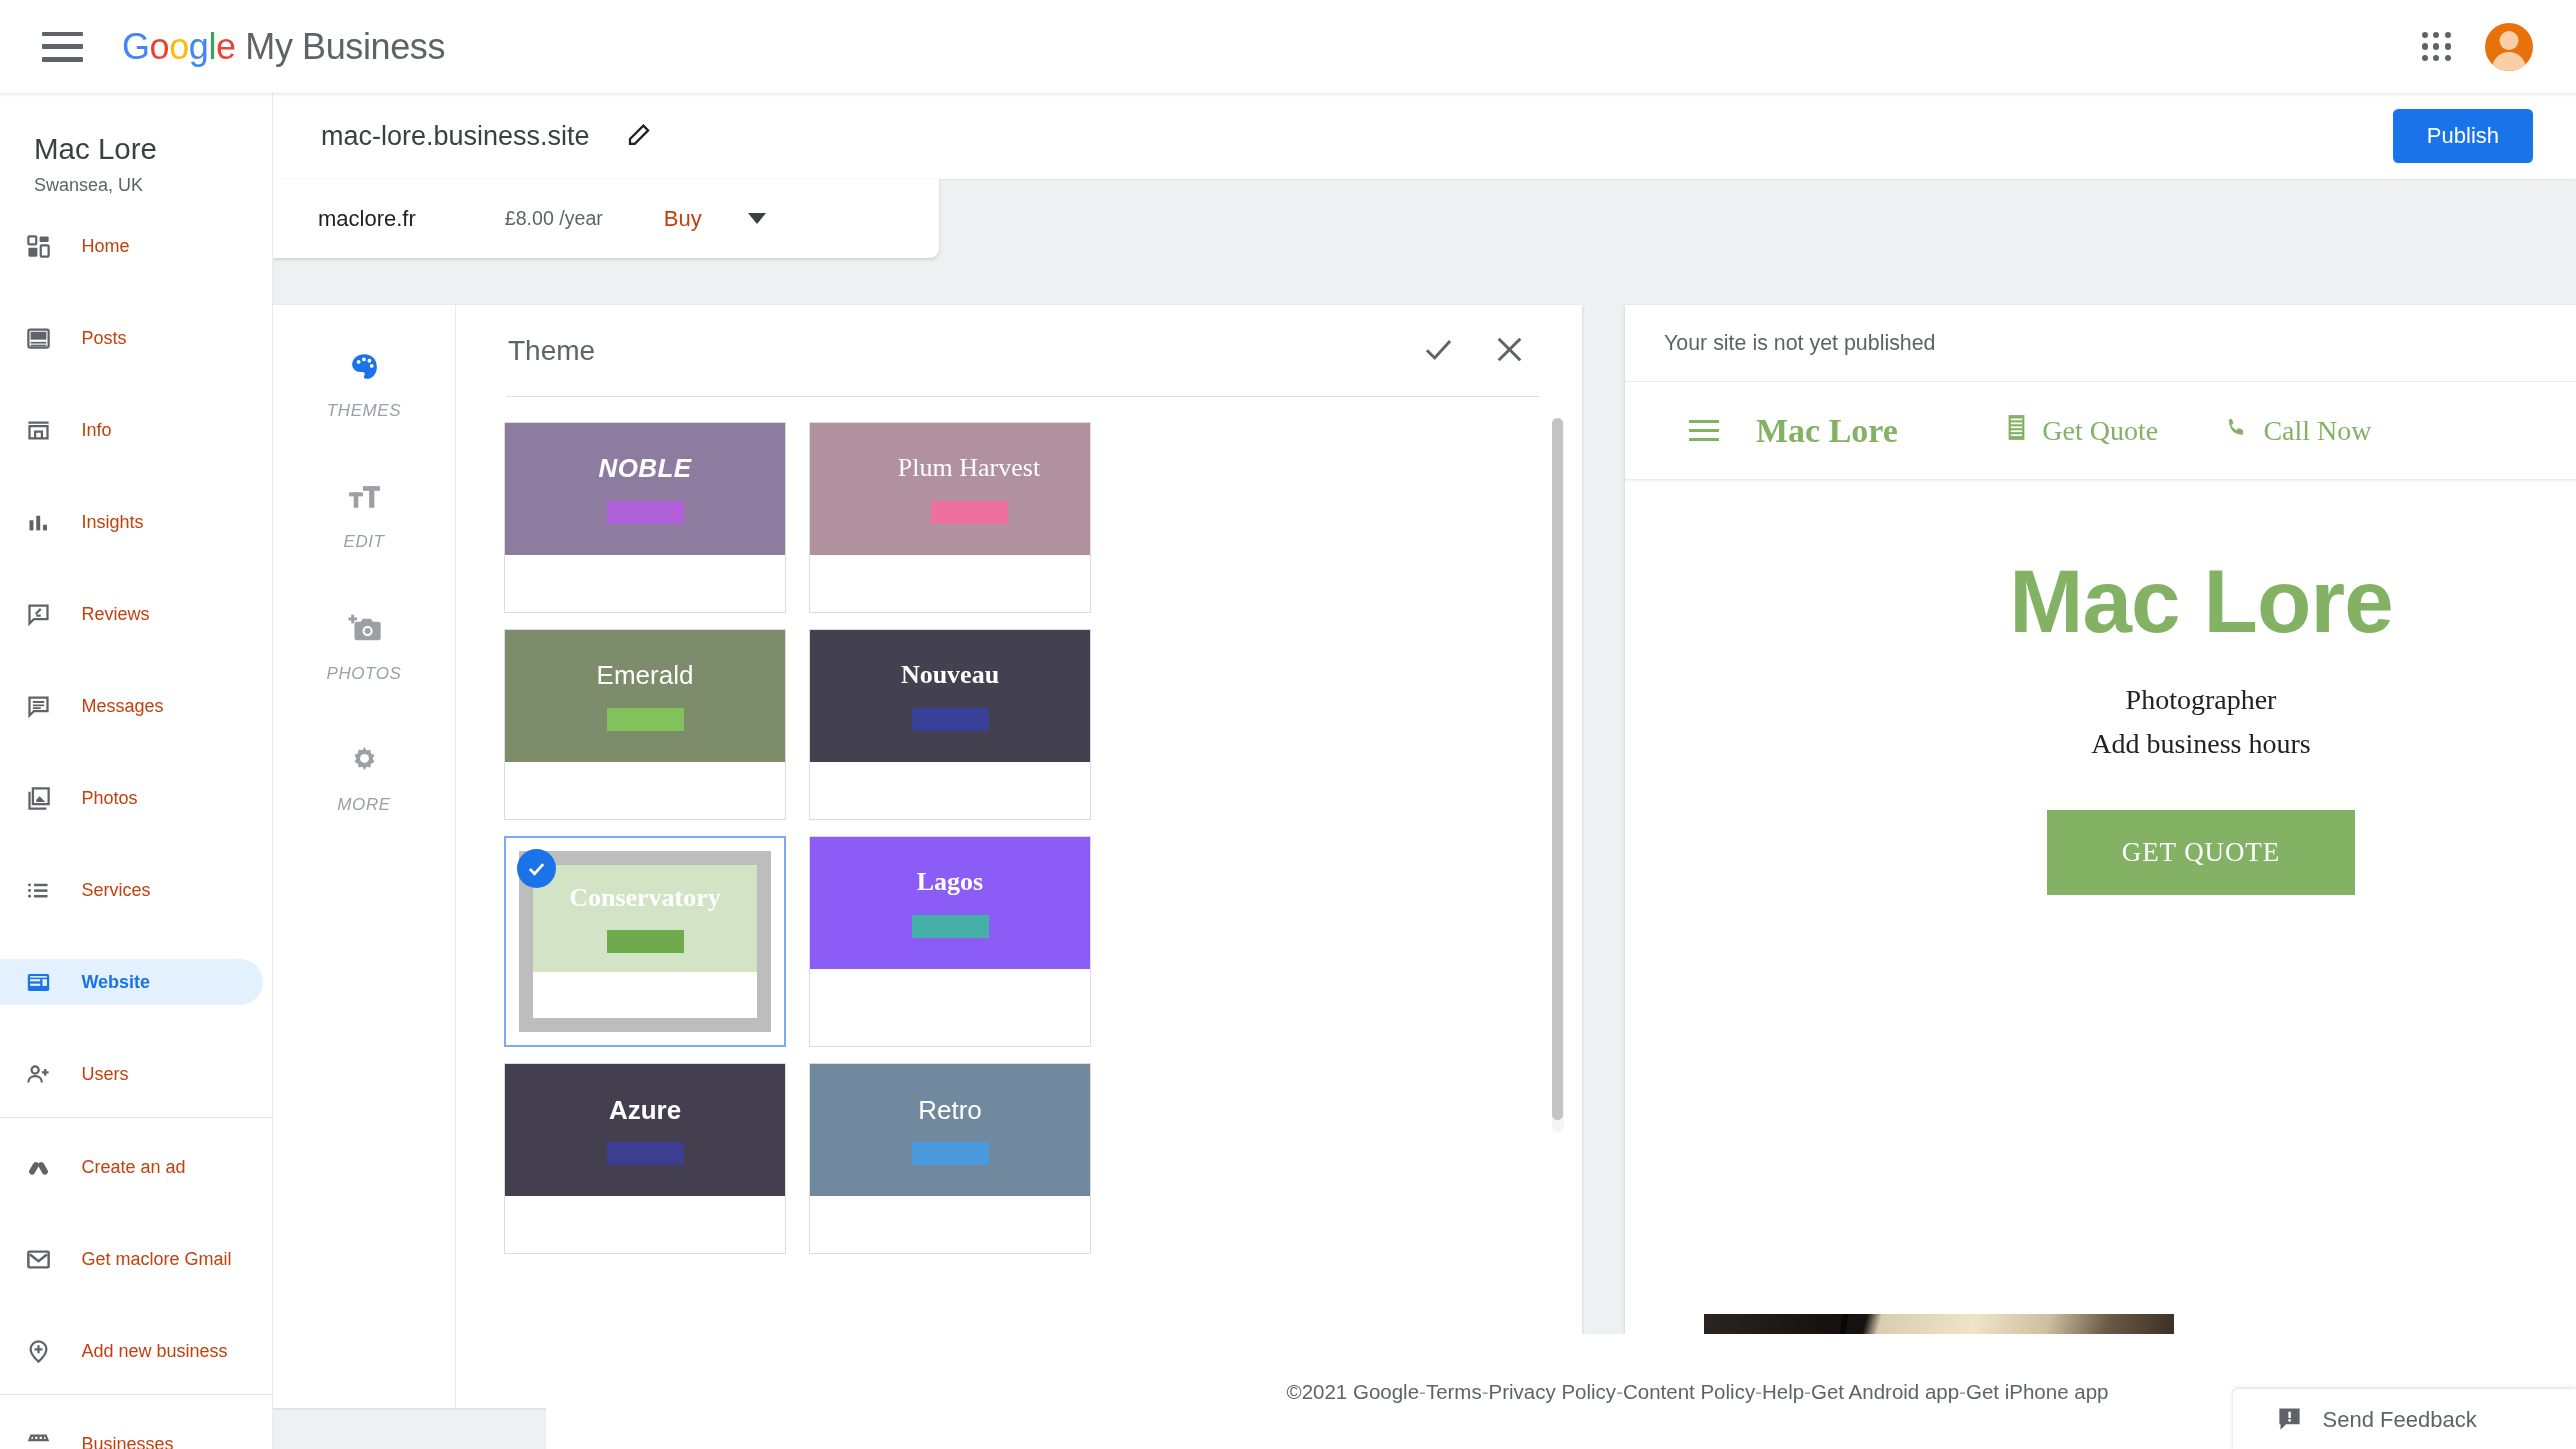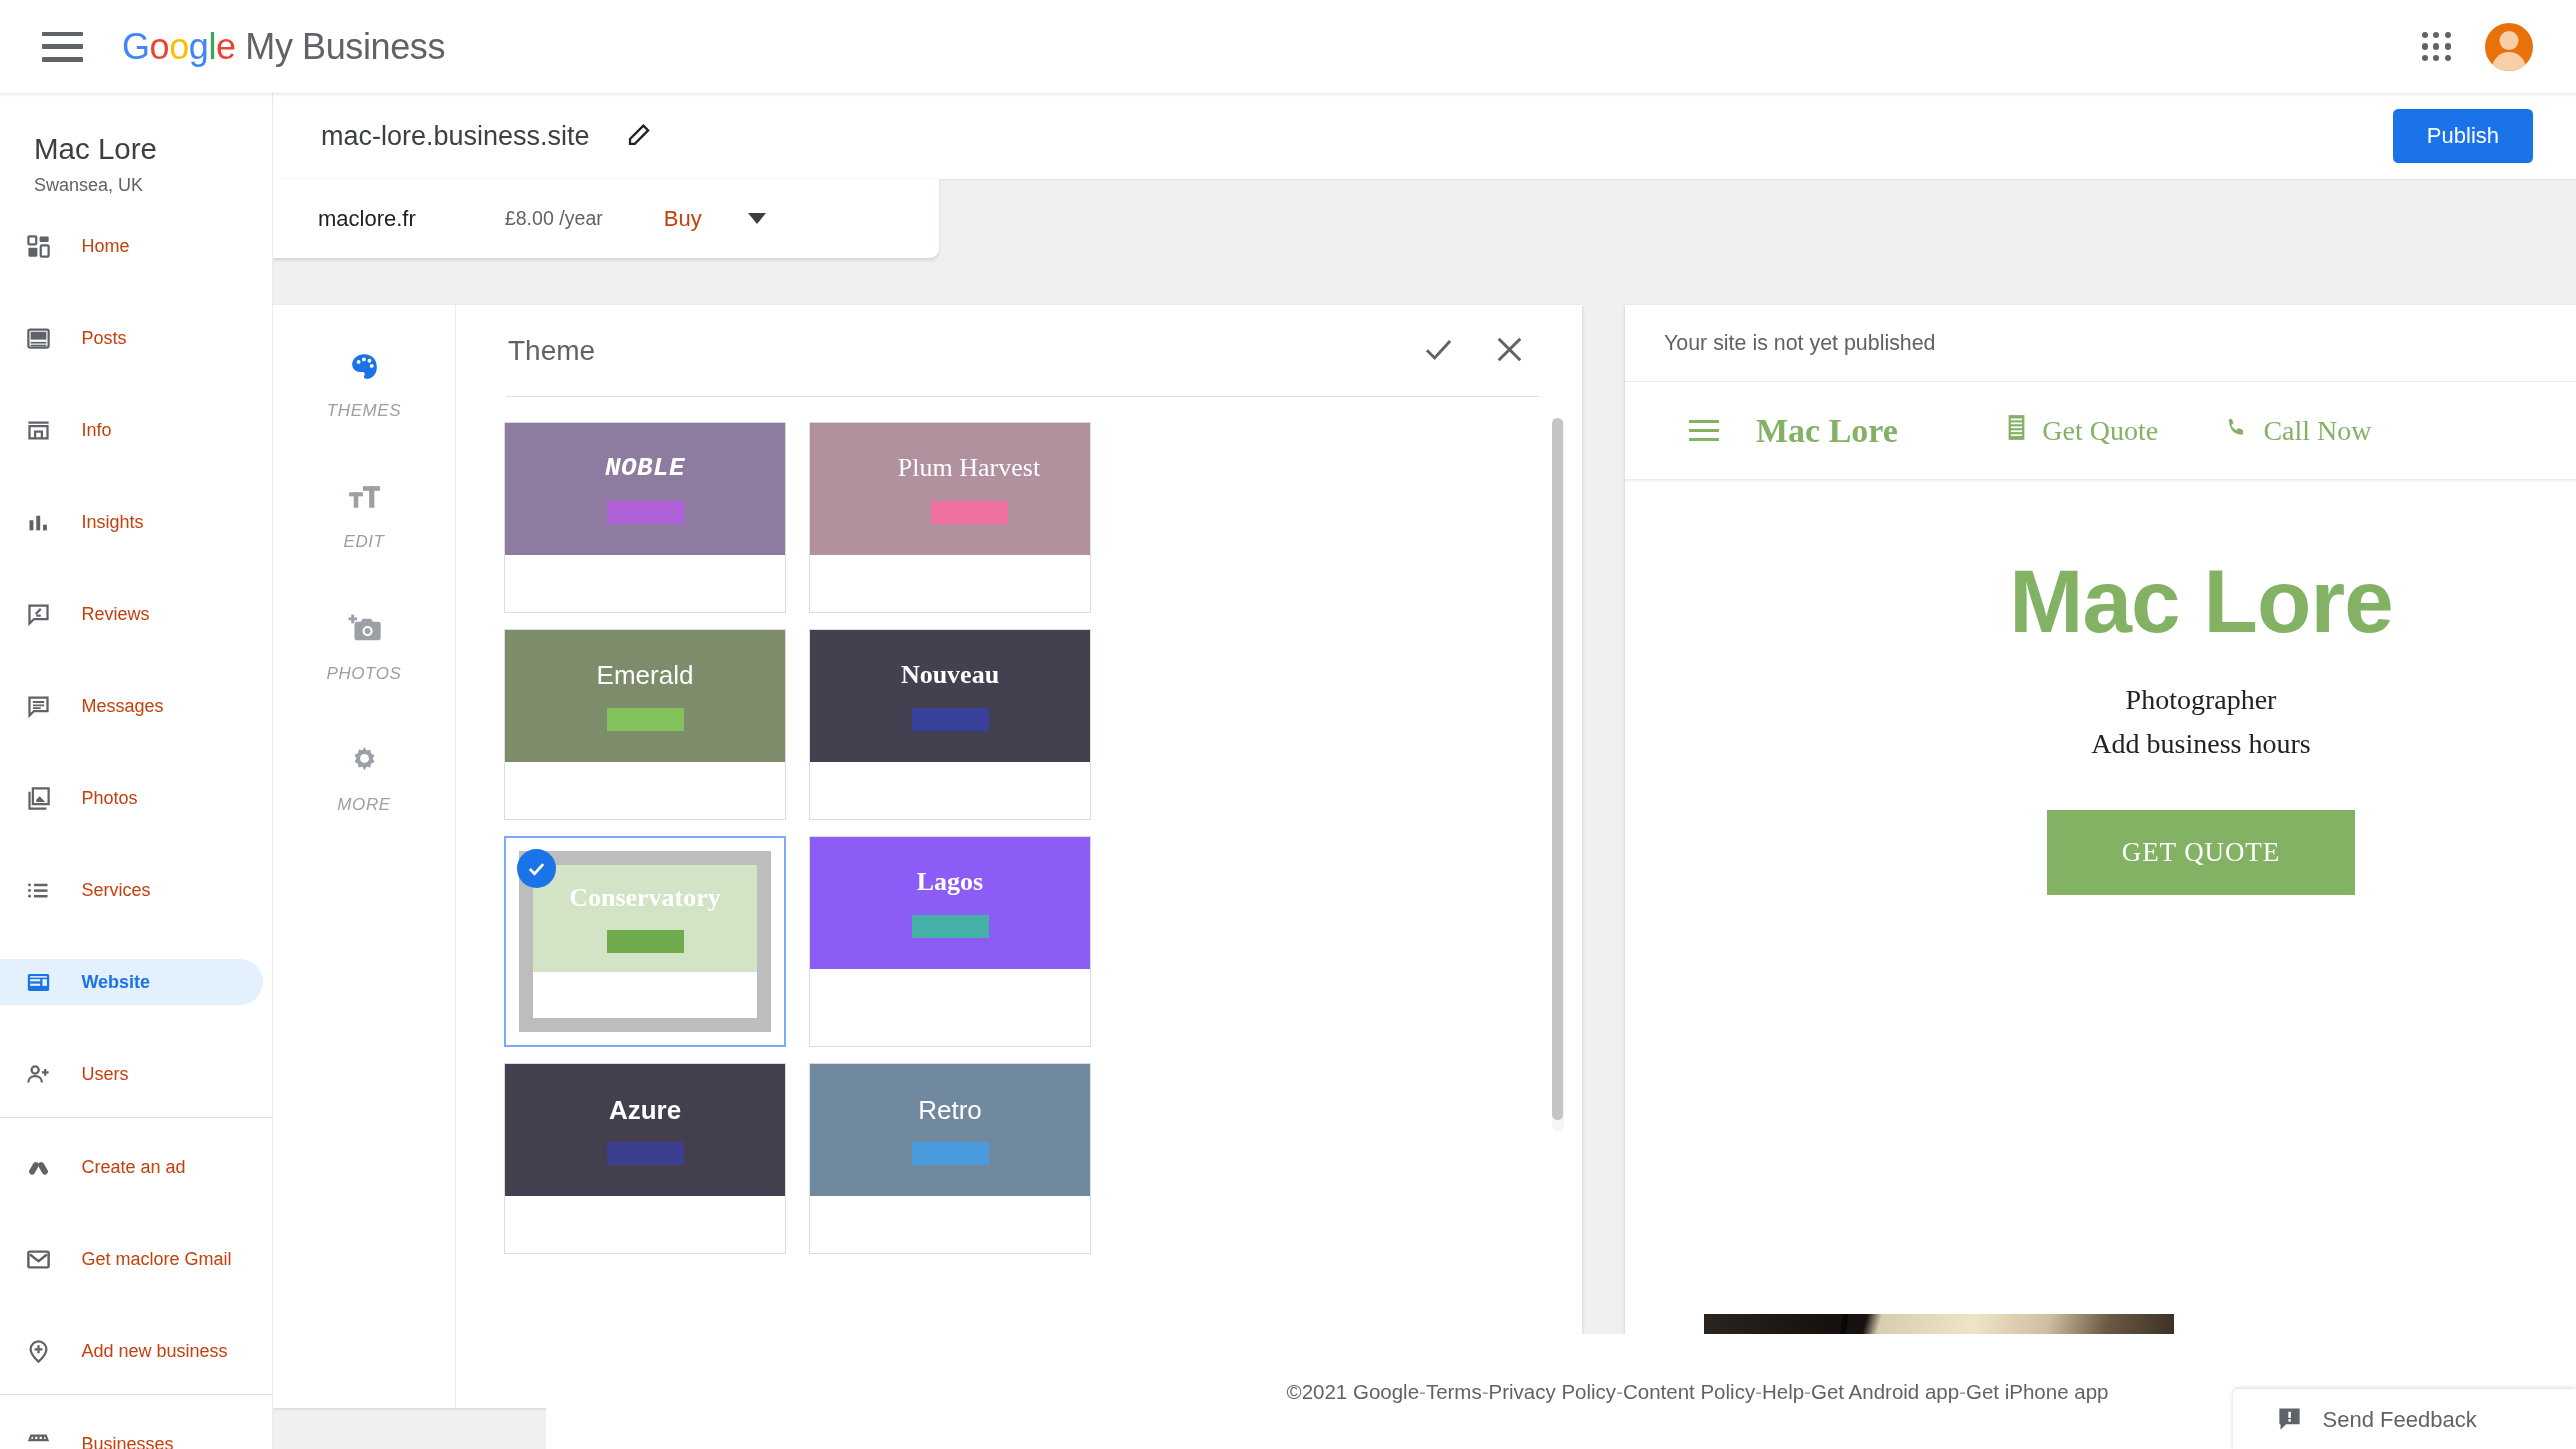--- a/index.html
+++ b/index.html
@@ -103,21 +103,21 @@
   .tcard .foot { height:57px; background:#fff; }
   .tcard.selected { border:2.7px solid #7BAAF7; padding:13px; background:#fff; }
   .tcard.selected .inner { background:#bdbdbd; padding:14.3px; }
   .tcard.selected .swatch { height:107px; }
   .tcard.selected .foot { height:46px; }
   .check {
     position:absolute; left:10.7px; top:10.7px; width:39px; height:39px; border-radius:50%;
     background:#1a73e8; display:flex; align-items:center; justify-content:center; z-index:4;
   }
   
-  .f-noble   { font-family:Liberation Mono, monospace; font-weight:bold; font-style:italic; font-size:23px; letter-spacing:0.4px;}
+  .f-noble   { font-family:Liberation Sans, sans-serif; font-weight:bold; font-style:italic; font-size:23px; letter-spacing:0.4px;}
   .f-serif   { font-family:"Liberation Serif", serif; font-weight:400; }
   .f-sans    { font-family:"Liberation Sans", sans-serif; font-weight:400; }
   .f-serifb  { font-family:"Liberation Serif", serif; font-weight:700; }
   .f-conserv { font-family:"Liberation Serif", serif; font-weight:700; font-size:24px; }
   .f-sansb   { font-family:"Liberation Sans", sans-serif; font-weight:700; }
 
   .pane-scroll { position:absolute; right:18px; top:21.4px; width:12.5px; height:714px; background:#f5f5f5; border-radius:6.2px; }
   .pane-scroll .thumb { position:absolute; left:0.9px; top:0; width:10.7px; height:702px; background:#c4c4c4; border-radius:6.2px; }
 
   

